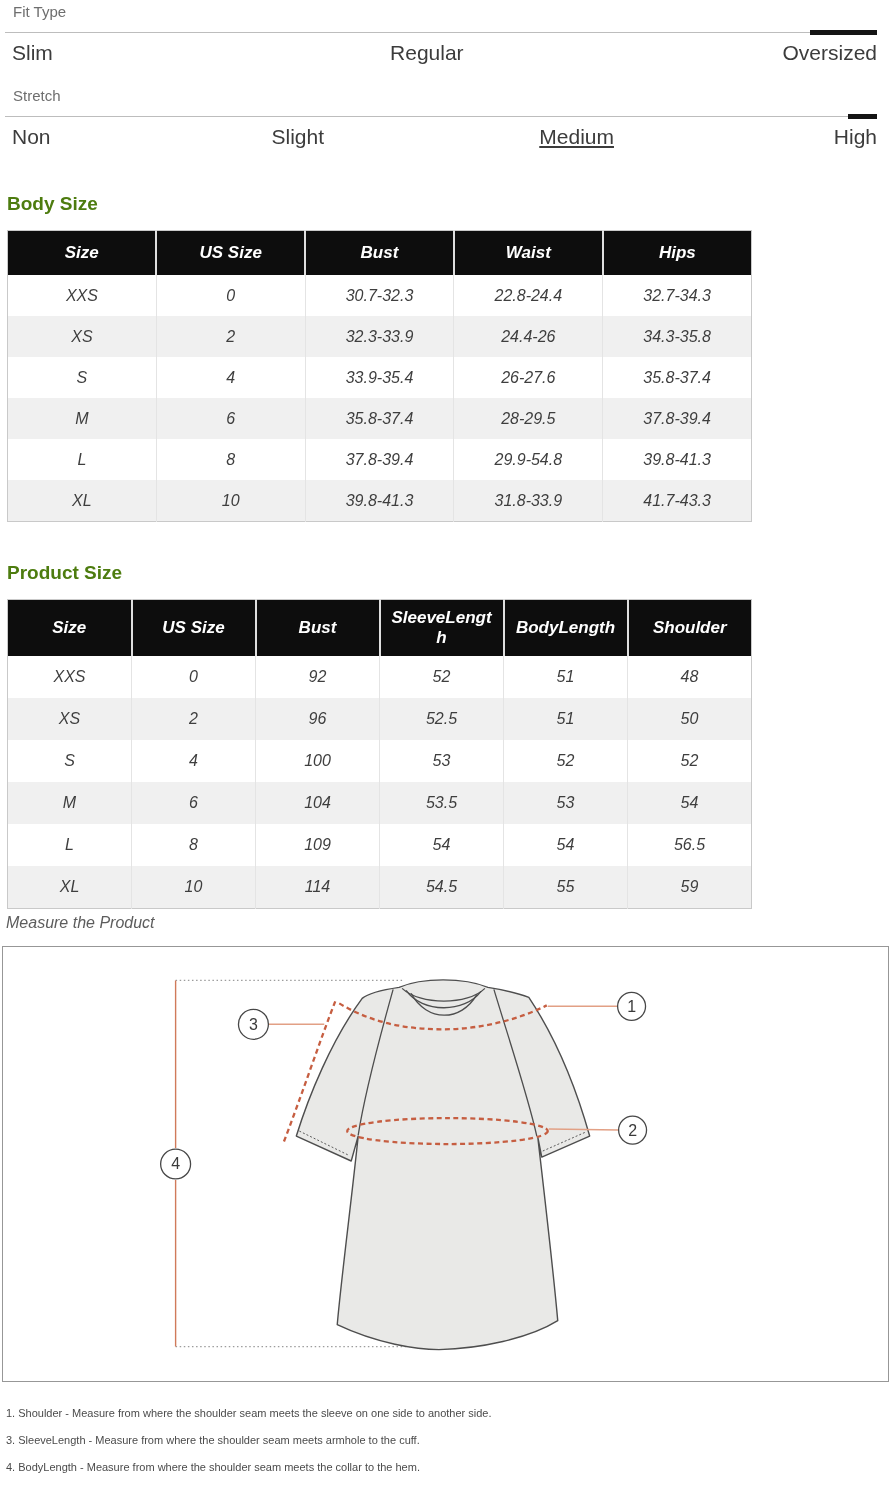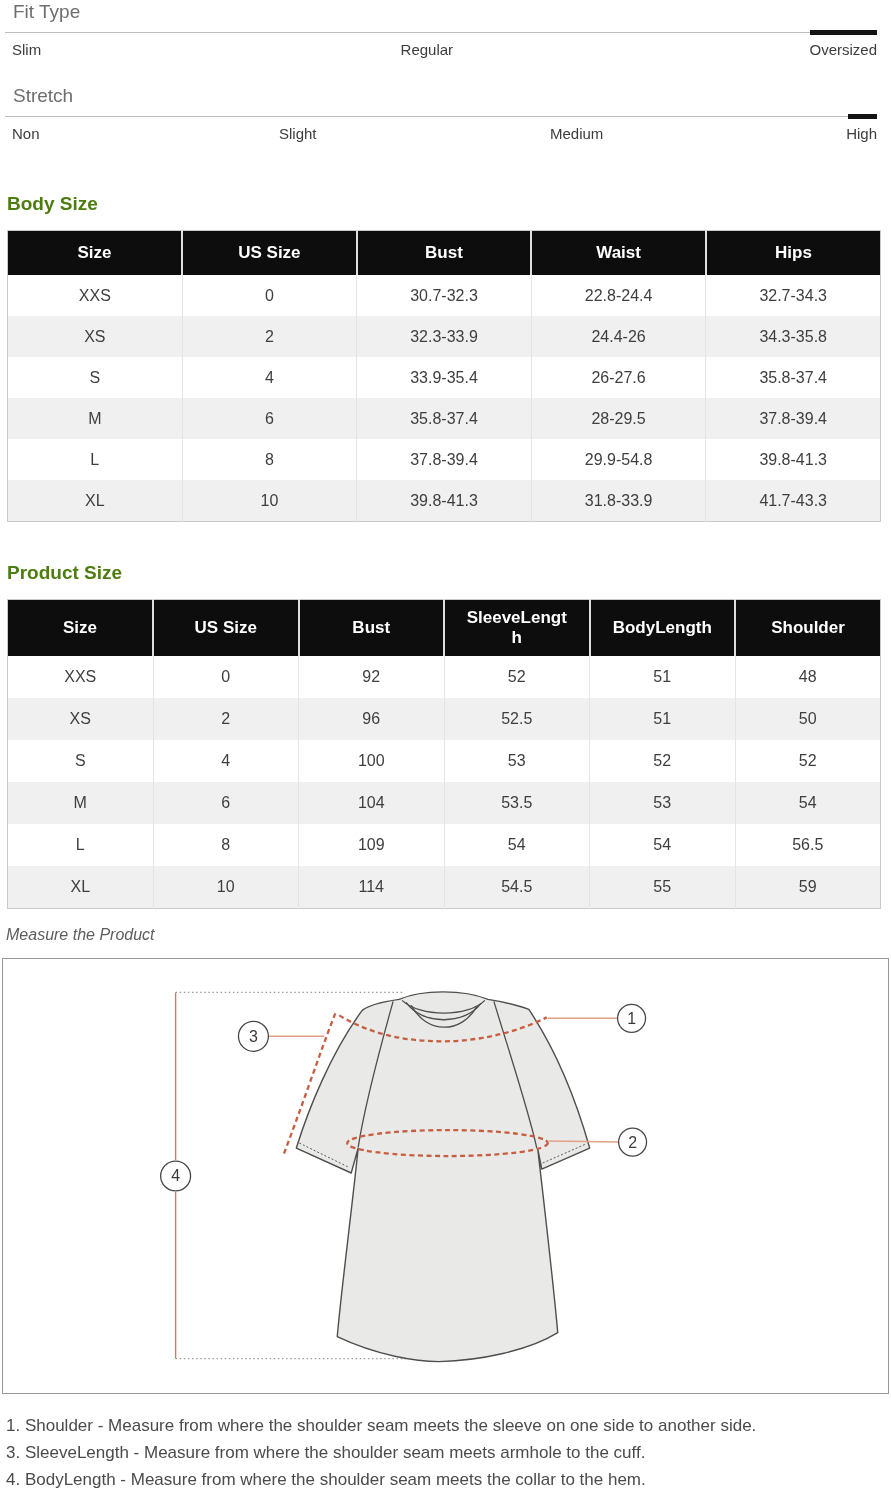--- a/index.html
+++ b/index.html
@@ -1,59 +1,59 @@
 <!DOCTYPE html>
 <html><head>
 <meta charset="utf-8">
 <style>
   html,body{margin:0;padding:0;background:#ffffff;}
   body{width:891px;font-family:"Liberation Sans","DejaVu Sans",sans-serif;color:#3e3e3e;-webkit-font-smoothing:antialiased;}
 
   
   .scales{padding-top:1px;}
-  .scale-label{margin:0 0 0 13px;padding-top:1px;font-size:19px;line-height:20px;color:#6e6e6e;}
+  .scale-label{margin:0 0 0 13px;padding-top:1px;font-size:15px;line-height:20px;color:#6e6e6e;}
   .scale-track{position:relative;margin:10px 14px 0 5px;height:1px;background:#bdbdbd;}
   .scale-marker{position:absolute;right:0;top:-2px;height:5px;background:#141414;}
   .marker-fit{width:67px;}
   .marker-stretch{width:29px;}
-  .scale-options{position:relative;margin:8px 13px 0 12px;height:19px;font-size:15px;color:#3c3c3c;}
+  .scale-options{position:relative;margin:8px 13px 0 12px;height:19px;font-size:21px;color:#3c3c3c;}
   .scale-options span{position:absolute;top:0;white-space:nowrap;}
   .opt-a{left:0;}
   .opt-center{left:47.9%;transform:translateX(-50%);}
   .opt-third1{left:33%;transform:translateX(-50%);}
-  .opt-third2{left:65.2%;transform:translateX(-50%);}
+  .opt-third2{left:65.2%;transform:translateX(-50%);text-decoration:underline;}
   .opt-z{right:1px;}
   .gap-stretch{margin-top:24px;}
 
   
   .section-title{margin:0 0 0 7px;font-size:19px;line-height:22px;font-weight:bold;color:#4d7c0f;}
   .t-body{margin-top:49px;}
   .t-product{margin-top:40px;}
   .t-measure{margin-top:0;margin-left:6px;font-size:16px;line-height:20px;font-style:italic;font-weight:normal;color:#5d5d5d;}
 
   
-  table.sizes{margin:15px 7px 16px 7px;width:874px;border-collapse:collapse;table-layout:fixed;border:1px solid #c9c9c9;}
+  table.sizes{margin:15px 7px 4px 7px;width:745px;border-collapse:collapse;table-layout:fixed;border:1px solid #c9c9c9;font-style:italic;}
   table.sizes th{background:#0d0d0d;color:#ffffff;font-size:17px;font-weight:bold;text-align:center;padding:2px 4px;border-left:2px solid #dedede;}
   table.sizes th:first-child{border-left:none;}
   table.sizes th .th-inner{display:inline-block;max-width:104px;word-break:break-all;line-height:1.18;vertical-align:middle;}
   #body-table th{height:40px;}
   #product-table th{height:52px;}
   table.sizes td{height:41px;text-align:center;font-size:16px;color:#3e3e3e;border-left:1px solid #e4e4e4;padding:0 4px;}
   table.sizes td:first-child{border-left:none;}
   table.sizes tbody tr:nth-child(even){background:#f0f0f0;}
   table.sizes tbody tr:nth-child(odd){background:#ffffff;}
   #product-table td{height:42px;}
 
   
   .diagram-box{margin:13px 2px 0 2px;height:434px;border:1px solid #979797;background:#ffffff;}
   .diagram-box svg{display:block;width:100%;height:100%;}
 
   
   .notes{margin:18px 6px 0 6px;}
-  .note-line{font-size:17px;line-height:27px;color:#4b4b4b;}
+  .note-line{font-size:11px;line-height:27px;color:#4b4b4b;}
 </style>
 </head>
 <body>
 
 <div class="scales">
   <div class="scale-label">Fit Type</div>
   <div class="scale-track">
     <div class="scale-marker marker-fit"></div>
   </div>
   <div class="scale-options">

